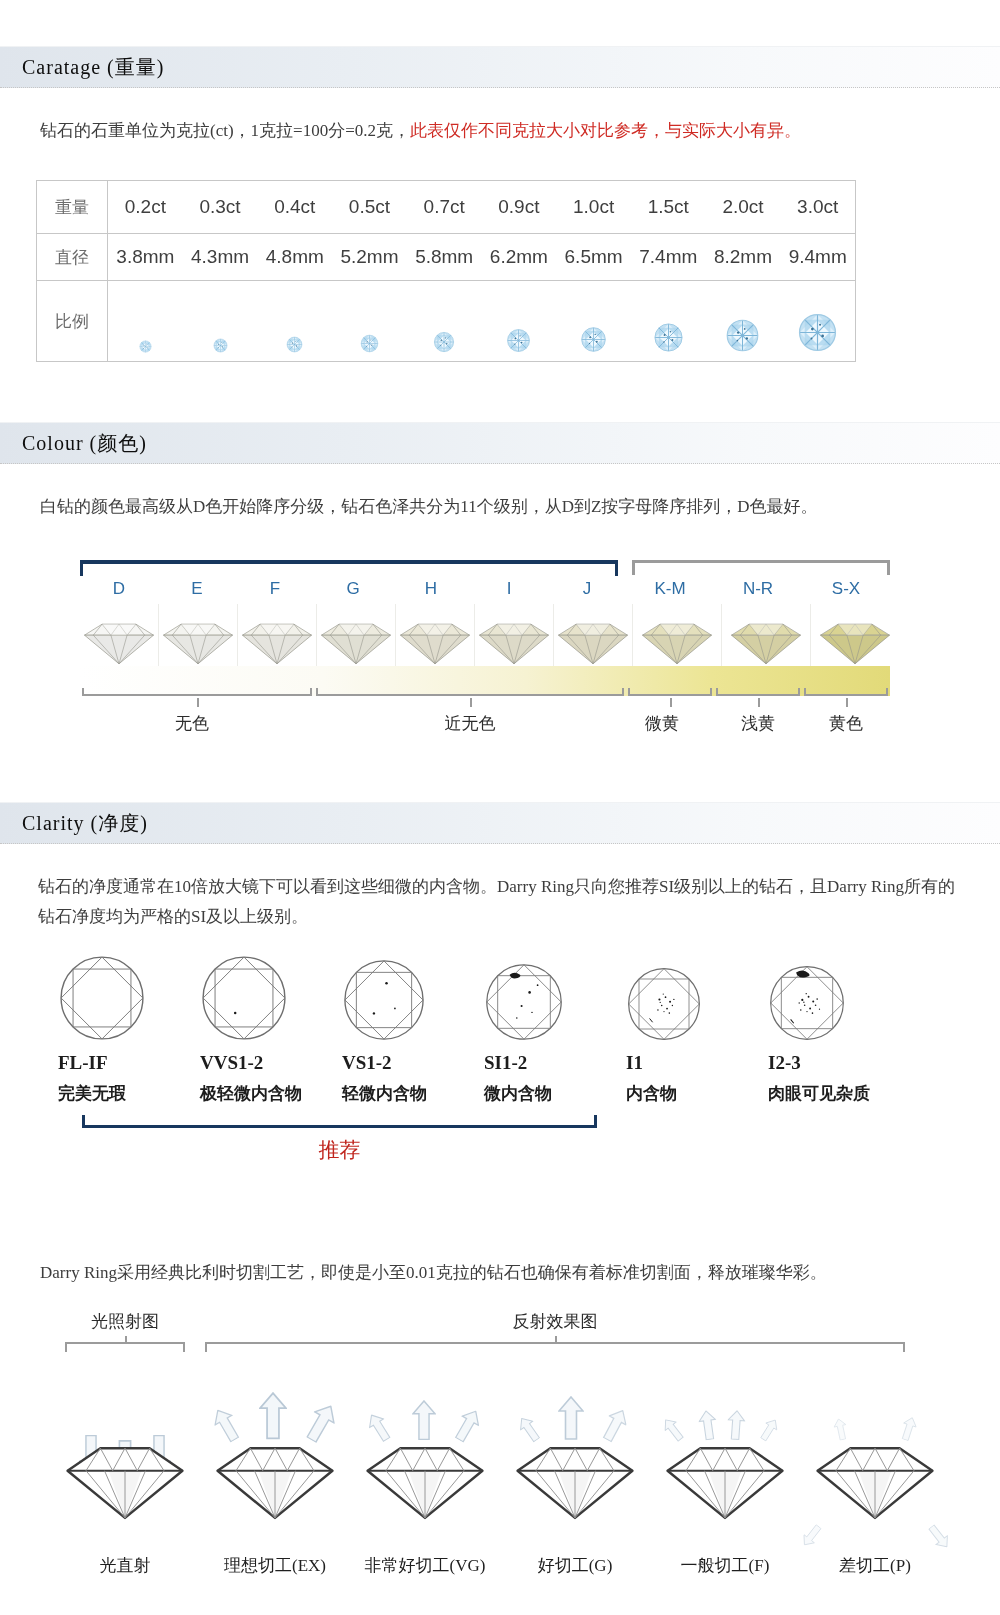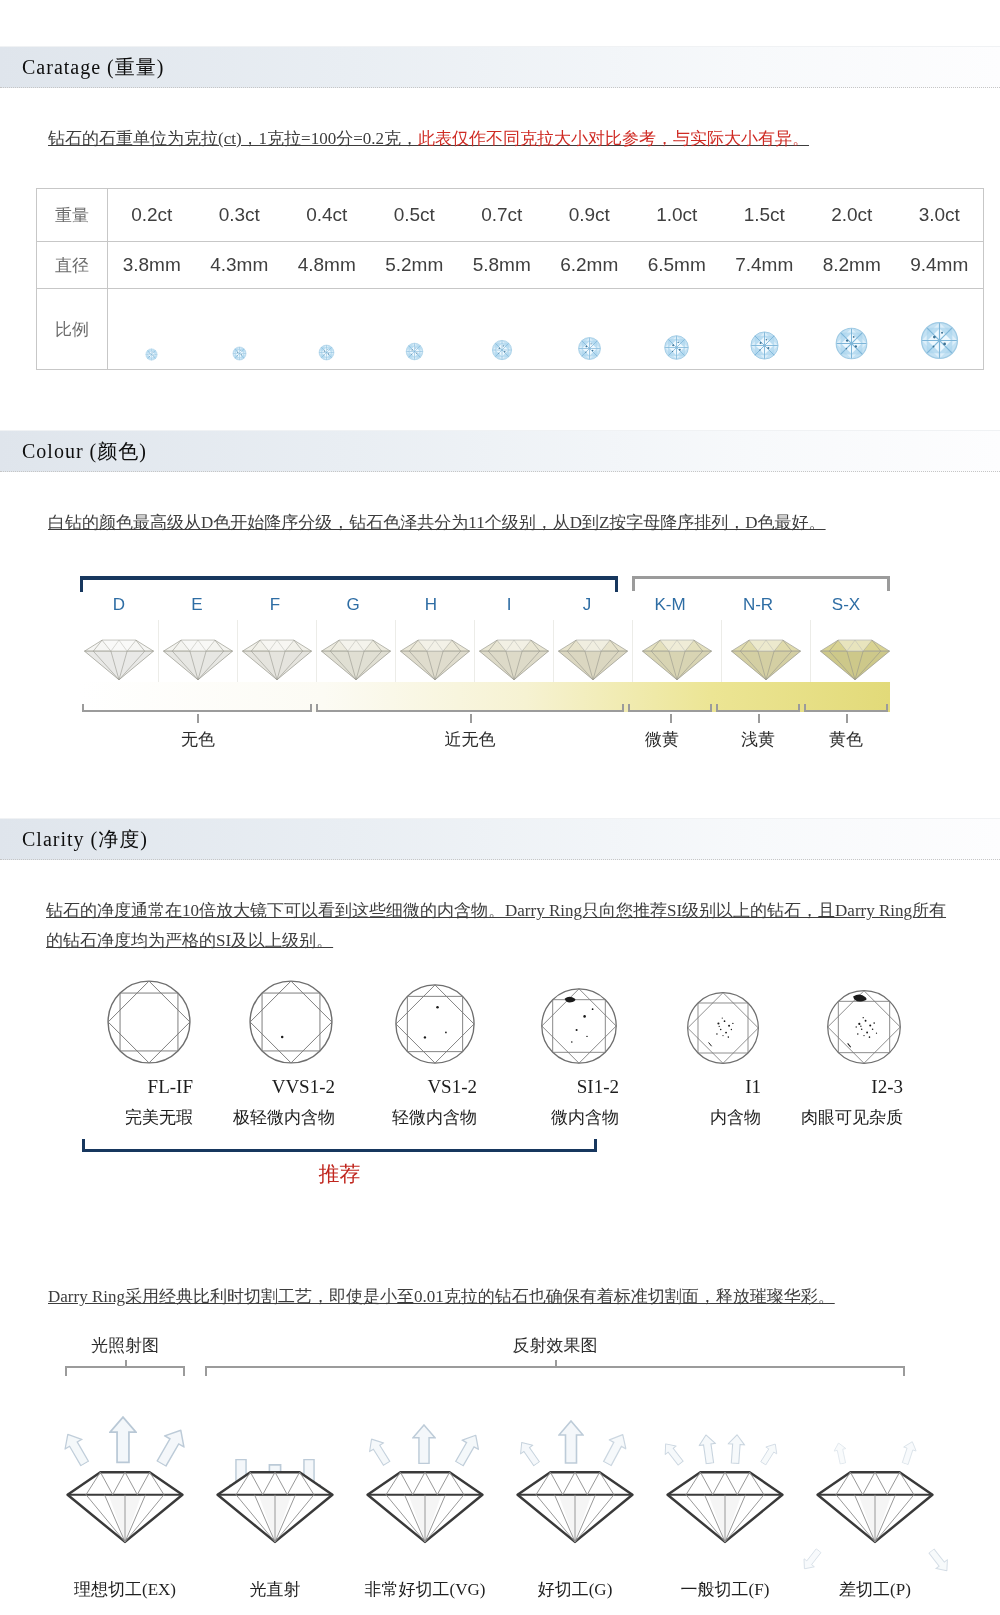--- a/index.html
+++ b/index.html
@@ -4,24 +4,24 @@
 <style>
   html,body{margin:0;padding:0;background:#fff;}
   .page{position:relative;width:1000px;height:1615px;background:#fff;overflow:hidden;
         font-family:"Liberation Sans","DejaVu Sans",sans-serif;color:#333;}
   
   .sec-header{height:40px;margin-top:0;display:flex;align-items:center;padding-left:22px;
       background:linear-gradient(to right,#dfe5ec 0%,#e9eef3 35%,#f7f9fb 75%,#fdfdfe 100%);
       border-top:1px solid #f0f2f4;border-bottom:1px dotted #c6c6c6;}
   .sec-header span{font-family:"Liberation Serif","DejaVu Serif",serif;font-size:20px;color:#0e0e0e;letter-spacing:1px;}
   .intro{font-family:"Liberation Serif","DejaVu Serif",serif;font-size:17px;color:#3d3d3d;
-      margin:12px;padding:24px 30px 0 36px;line-height:30px;text-decoration:underline;}
+      margin:4px;padding:24px 30px 0 36px;line-height:30px;}
   .intro .red{color:#cf2b24;}
   
-  .carat-table{margin:34px 2px 0 36px;width:948px;border:1px solid #c7c7c7;border-collapse:collapse;}
+  .carat-table{margin:34px 2px 0 36px;width:820px;border:1px solid #c7c7c7;border-collapse:collapse;}
   .carat-table td{border:1px solid #c7c7c7;padding:0;}
   .carat-table td.rl{width:70px;text-align:center;font-size:17px;color:#6c6c6c;}
   .carat-table .vals{display:flex;width:100%;}
   .carat-table .vals>div{flex:1;display:flex;align-items:center;justify-content:center;font-size:19px;color:#3f3f3f;}
   .row-weight .vals>div{height:52px;}
   .row-diam .vals>div{height:46px;}
   .row-gems .vals>div{height:72px;align-items:flex-end;padding-bottom:8px;}
   
   .color-chart{position:relative;margin:38px 0 0 80px;width:810px;height:186px;}
   .cc-bracket{position:absolute;top:0;height:12px;}
@@ -38,21 +38,21 @@
   .cc-gems>div{display:flex;align-items:flex-end;justify-content:center;height:62px;border-right:1px solid #ecece8;}
   .cc-gems>div:last-child{border-right:none;}
   .cc-strip{position:absolute;top:106px;left:0;width:810px;height:30px;
       background:linear-gradient(to right,#ffffff 0%,#fcfbf4 30%,#f6f2d2 55%,#ece594 78%,#e2da79 100%);}
   .cc-seg{position:absolute;top:128px;height:8px;border:2px solid #9b9b9b;border-top:none;box-sizing:border-box;}
   .cc-tick{position:absolute;top:138px;width:2px;height:9px;background:#9b9b9b;}
   .cc-glabel{position:absolute;top:152px;transform:translateX(-50%);font-size:17px;color:#2c2c2c;
       font-family:"Liberation Serif","DejaVu Serif",serif;}
   
   .clarity-row{margin:14px 0 0 58px;width:845px;display:flex;justify-content:space-between;}
-  .clarity-col{width:135px;display:flex;flex-direction:column;align-items:flex-end;}
+  .clarity-col{width:135px;display:flex;flex-direction:column;align-items:flex-start;font-weight:bold;}
   .clarity-col .circ{height:96px;display:flex;align-items:flex-end;justify-content:center;}
   .clarity-col .code{margin-top:10px;font-family:"Liberation Serif","DejaVu Serif",serif;font-size:19px;color:#1d1d1d;}
   .clarity-col .desc{margin-top:8px;font-size:17px;color:#1d1d1d;}
   .rec-bracket{position:relative;margin:10px 0 0 82px;width:515px;height:10px;border-bottom:3px solid #17375e;}
   .rec-bracket:before,.rec-bracket:after{content:"";position:absolute;bottom:0;width:3px;height:10px;background:#17375e;}
   .rec-bracket:before{left:0;} .rec-bracket:after{right:0;}
   .rec-label{margin:8px 0 0 82px;width:515px;text-align:center;font-size:21px;color:#c0261e;}
   
   .cut-diagram{position:relative;margin:22px 0 0 55px;width:890px;}
   .cut-toplabels{position:relative;height:26px;}
@@ -555,21 +555,21 @@
       <line x1="61" y1="22" x2="50" y2="61"></line>
                 <line x1="85" y1="22" x2="50" y2="61"></line>
     </g>
     <polygon points="27,7 73,7 61,22 39,22" fill="#ffffff" opacity="0.4"></polygon>
             </svg>
           </div>
         </div>
         <div class="cc-strip"></div>
         <div class="cc-seg" style="left:2px;width:230px"></div>
         <div class="cc-tick" style="left:117px"></div>
-        <div class="cc-glabel" style="left:118px">无色</div>
+        <div class="cc-glabel" style="left:112px">无色</div>
         <div class="cc-seg" style="left:236px;width:308px"></div>
         <div class="cc-tick" style="left:390px"></div>
         <div class="cc-glabel" style="left:390px">近无色</div>
         <div class="cc-seg" style="left:548px;width:84px"></div>
         <div class="cc-tick" style="left:590px"></div>
         <div class="cc-glabel" style="left:582px">微黄</div>
         <div class="cc-seg" style="left:636px;width:84px"></div>
         <div class="cc-tick" style="left:678px"></div>
         <div class="cc-glabel" style="left:678px">浅黄</div>
         <div class="cc-seg" style="left:724px;width:84px"></div>
@@ -717,30 +717,30 @@
         <div class="cut-br" style="left:10px;width:120px;">
             <div class="up"></div>
           </div>
         <div class="cut-br" style="left:150px;width:700px;">
             <div class="up"></div>
           </div>
       </div>
       <div class="cut-row" id="cut-row">
           <div class="cut-col">
      <div class="arrow-zone">
-              <svg class="arr" viewBox="0 0 26 44" style="left:30px;bottom:2px;width:20.8px;height:35.2px;opacity:0.85;
-    transform:translateX(-50%) rotate(-30deg);transform-origin:50% 100%;">
-    <polygon points="13,1 25,15 18.5,15 18.5,43 7.5,43 7.5,15 1,15" fill="#f3f7fa" stroke="#b6c6d4" stroke-width="1.6"></polygon>
-              </svg>
-              <svg class="arr" viewBox="0 0 26 44" style="left:68px;bottom:2px;width:28.080000000000002px;height:47.52px;opacity:0.95;
-    transform:translateX(-50%) rotate(0deg);transform-origin:50% 100%;">
-    <polygon points="13,1 25,15 18.5,15 18.5,43 7.5,43 7.5,15 1,15" fill="#f3f7fa" stroke="#b6c6d4" stroke-width="1.6"></polygon>
-              </svg>
-              <svg class="arr" viewBox="0 0 26 44" style="left:106px;bottom:2px;width:23.92px;height:40.480000000000004px;opacity:0.9;
-    transform:translateX(-50%) rotate(30deg);transform-origin:50% 100%;">
+              <svg class="arr" viewBox="0 0 26 44" style="left:36px;bottom:8px;width:23.92px;height:40.480000000000004px;opacity:0.9;
+    transform:translateX(-50%) rotate(180deg);transform-origin:50% 100%;">
+    <polygon points="13,1 25,15 18.5,15 18.5,43 7.5,43 7.5,15 1,15" fill="#f3f7fa" stroke="#b6c6d4" stroke-width="1.6"></polygon>
+              </svg>
+              <svg class="arr" viewBox="0 0 26 44" style="left:70px;bottom:2px;width:26.52px;height:44.88px;opacity:0.92;
+    transform:translateX(-50%) rotate(180deg);transform-origin:50% 100%;">
+    <polygon points="13,1 25,15 18.5,15 18.5,43 7.5,43 7.5,15 1,15" fill="#f3f7fa" stroke="#b6c6d4" stroke-width="1.6"></polygon>
+              </svg>
+              <svg class="arr" viewBox="0 0 26 44" style="left:104px;bottom:8px;width:23.92px;height:40.480000000000004px;opacity:0.9;
+    transform:translateX(-50%) rotate(180deg);transform-origin:50% 100%;">
     <polygon points="13,1 25,15 18.5,15 18.5,43 7.5,43 7.5,15 1,15" fill="#f3f7fa" stroke="#b6c6d4" stroke-width="1.6"></polygon>
               </svg>
             </div>
      <div class="dia-zone">
               <svg viewBox="0 0 120 78" style="width:124px;height:80px">
     <polygon points="4,28 36,6 84,6 116,28 60,74" fill="#ffffff" stroke="#3a3a3a" stroke-width="2.4" stroke-linejoin="round"></polygon>
     <line x1="4" y1="28" x2="116" y2="28" stroke="#3a3a3a" stroke-width="2"></line>
     <polygon points="44,28 76,28 60,74" fill="#000" opacity="0.04"></polygon>
     <g stroke="#8f8f8f" stroke-width="0.9" fill="none">
       <line x1="36" y1="6" x2="22" y2="28"></line>
@@ -750,34 +750,34 @@
       <line x1="84" y1="6" x2="72" y2="28"></line>
                   <line x1="84" y1="6" x2="98" y2="28"></line>
       <line x1="22" y1="28" x2="60" y2="74"></line>
                   <line x1="40" y1="28" x2="60" y2="74"></line>
       <line x1="60" y1="28" x2="60" y2="74"></line>
                   <line x1="80" y1="28" x2="60" y2="74"></line>
       <line x1="98" y1="28" x2="60" y2="74"></line>
     </g>
               </svg>
             </div>
-     <div class="cut-label">理想切工(EX)</div>
+     <div class="cut-label">光直射</div>
    </div>
           <div class="cut-col">
      <div class="arrow-zone">
-              <svg class="arr" viewBox="0 0 26 44" style="left:36px;bottom:8px;width:23.92px;height:40.480000000000004px;opacity:0.9;
-    transform:translateX(-50%) rotate(180deg);transform-origin:50% 100%;">
-    <polygon points="13,1 25,15 18.5,15 18.5,43 7.5,43 7.5,15 1,15" fill="#f3f7fa" stroke="#b6c6d4" stroke-width="1.6"></polygon>
-              </svg>
-              <svg class="arr" viewBox="0 0 26 44" style="left:70px;bottom:2px;width:26.52px;height:44.88px;opacity:0.92;
-    transform:translateX(-50%) rotate(180deg);transform-origin:50% 100%;">
-    <polygon points="13,1 25,15 18.5,15 18.5,43 7.5,43 7.5,15 1,15" fill="#f3f7fa" stroke="#b6c6d4" stroke-width="1.6"></polygon>
-              </svg>
-              <svg class="arr" viewBox="0 0 26 44" style="left:104px;bottom:8px;width:23.92px;height:40.480000000000004px;opacity:0.9;
-    transform:translateX(-50%) rotate(180deg);transform-origin:50% 100%;">
+              <svg class="arr" viewBox="0 0 26 44" style="left:30px;bottom:2px;width:20.8px;height:35.2px;opacity:0.85;
+    transform:translateX(-50%) rotate(-30deg);transform-origin:50% 100%;">
+    <polygon points="13,1 25,15 18.5,15 18.5,43 7.5,43 7.5,15 1,15" fill="#f3f7fa" stroke="#b6c6d4" stroke-width="1.6"></polygon>
+              </svg>
+              <svg class="arr" viewBox="0 0 26 44" style="left:68px;bottom:2px;width:28.080000000000002px;height:47.52px;opacity:0.95;
+    transform:translateX(-50%) rotate(0deg);transform-origin:50% 100%;">
+    <polygon points="13,1 25,15 18.5,15 18.5,43 7.5,43 7.5,15 1,15" fill="#f3f7fa" stroke="#b6c6d4" stroke-width="1.6"></polygon>
+              </svg>
+              <svg class="arr" viewBox="0 0 26 44" style="left:106px;bottom:2px;width:23.92px;height:40.480000000000004px;opacity:0.9;
+    transform:translateX(-50%) rotate(30deg);transform-origin:50% 100%;">
     <polygon points="13,1 25,15 18.5,15 18.5,43 7.5,43 7.5,15 1,15" fill="#f3f7fa" stroke="#b6c6d4" stroke-width="1.6"></polygon>
               </svg>
             </div>
      <div class="dia-zone">
               <svg viewBox="0 0 120 78" style="width:124px;height:80px">
     <polygon points="4,28 36,6 84,6 116,28 60,74" fill="#ffffff" stroke="#3a3a3a" stroke-width="2.4" stroke-linejoin="round"></polygon>
     <line x1="4" y1="28" x2="116" y2="28" stroke="#3a3a3a" stroke-width="2"></line>
     <polygon points="44,28 76,28 60,74" fill="#000" opacity="0.04"></polygon>
     <g stroke="#8f8f8f" stroke-width="0.9" fill="none">
       <line x1="36" y1="6" x2="22" y2="28"></line>
@@ -787,21 +787,21 @@
       <line x1="84" y1="6" x2="72" y2="28"></line>
                   <line x1="84" y1="6" x2="98" y2="28"></line>
       <line x1="22" y1="28" x2="60" y2="74"></line>
                   <line x1="40" y1="28" x2="60" y2="74"></line>
       <line x1="60" y1="28" x2="60" y2="74"></line>
                   <line x1="80" y1="28" x2="60" y2="74"></line>
       <line x1="98" y1="28" x2="60" y2="74"></line>
     </g>
               </svg>
             </div>
-     <div class="cut-label">光直射</div>
+     <div class="cut-label">理想切工(EX)</div>
    </div>
           <div class="cut-col">
      <div class="arrow-zone">
               <svg class="arr" viewBox="0 0 26 44" style="left:32px;bottom:2px;width:17.68px;height:29.92px;opacity:0.8;
     transform:translateX(-50%) rotate(-32deg);transform-origin:50% 100%;">
     <polygon points="13,1 25,15 18.5,15 18.5,43 7.5,43 7.5,15 1,15" fill="#f3f7fa" stroke="#b6c6d4" stroke-width="1.6"></polygon>
               </svg>
               <svg class="arr" viewBox="0 0 26 44" style="left:69px;bottom:2px;width:23.92px;height:40.480000000000004px;opacity:0.9;
     transform:translateX(-50%) rotate(0deg);transform-origin:50% 100%;">
     <polygon points="13,1 25,15 18.5,15 18.5,43 7.5,43 7.5,15 1,15" fill="#f3f7fa" stroke="#b6c6d4" stroke-width="1.6"></polygon>

